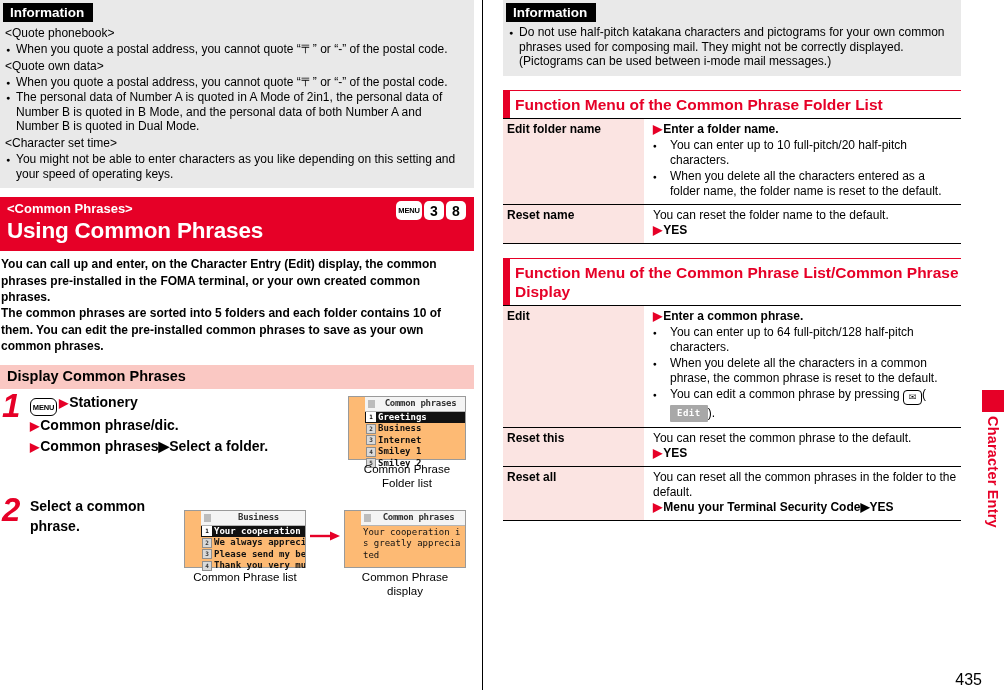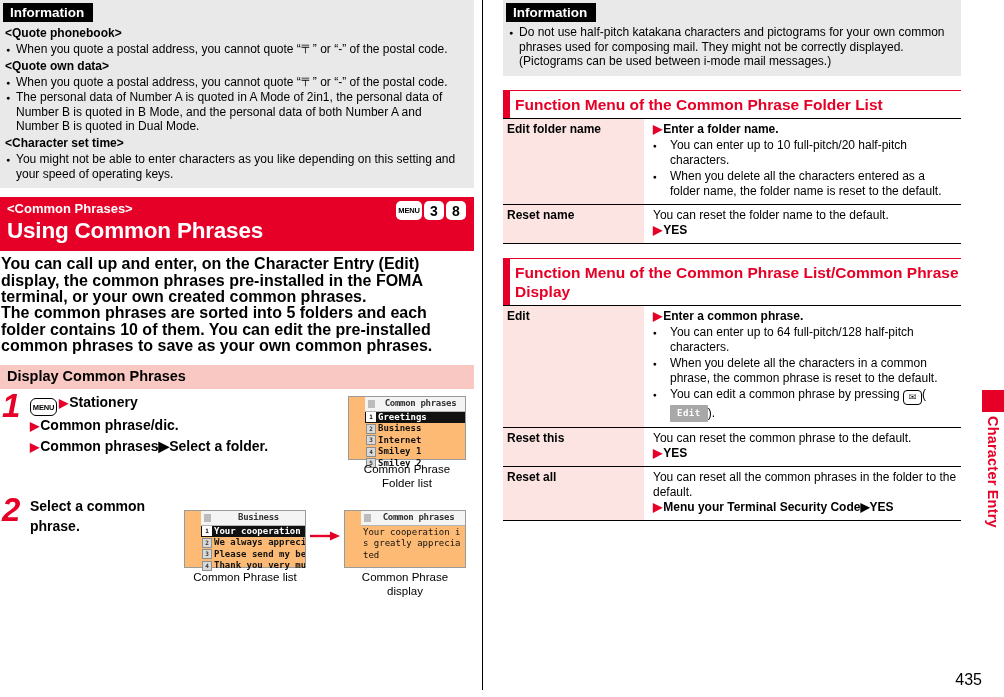--- a/index.html
+++ b/index.html
@@ -15,21 +15,21 @@
   .col-right{position:absolute;left:503px;top:0;width:458px;height:697px;}
   .col-divider{position:absolute;left:482px;top:0;width:1px;height:690px;background:#000;}
 
   
   .infobox{background:#e9e9e9;padding:3px 8px 7px 3px;}
   .info-tag{
     display:inline-block;background:#000;color:#fff;
     font-weight:bold;font-size:13.5px;line-height:15px;
     padding:2px 9px 2px 7px;margin-bottom:2px;
   }
-  .info-sub{font-weight:bold;font-size:12px;line-height:15px;margin:2px 0 0 2px;}
+  .info-sub{font-weight:normal;font-size:12px;line-height:15px;margin:2px 0 0 2px;}
   .info-li{
     position:relative;font-size:12px;line-height:14.6px;
     padding-left:11px;margin:1px 0 0 2px;
   }
   .info-li:before{
     content:"\25CF";position:absolute;left:1px;top:0;font-size:7px;line-height:15px;
   }
   .info-li .cont{display:block;padding-left:0;}
 
   
@@ -41,21 +41,21 @@
   .redbanner .title{font-size:22.5px;font-weight:bold;line-height:27px;letter-spacing:-.2px;}
   .keys{position:absolute;right:8px;top:4px;display:flex;gap:2px;align-items:center;}
   .key{
     display:inline-flex;align-items:center;justify-content:center;
     background:#fff;color:#000;border-radius:5px;
     width:20px;height:19px;font-size:14px;font-weight:bold;line-height:1;
   }
   .key.menu{width:26px;font-size:7.5px;letter-spacing:-.2px;}
 
   
-  .intro{font-size:16px;font-weight:bold;line-height:16.4px;margin:5px 2px 0 1px;}
+  .intro{font-size:12px;font-weight:bold;line-height:16.4px;margin:5px 2px 0 1px;}
 
   
   .pinkhead{
     background:#fac8c3;font-size:14.5px;font-weight:bold;
     line-height:19px;padding:2px 6px 3px 7px;margin:10px 0 0 0;
   }
 
   
   .step{position:relative;margin-top:4px;min-height:46px;}
   .step-num{

